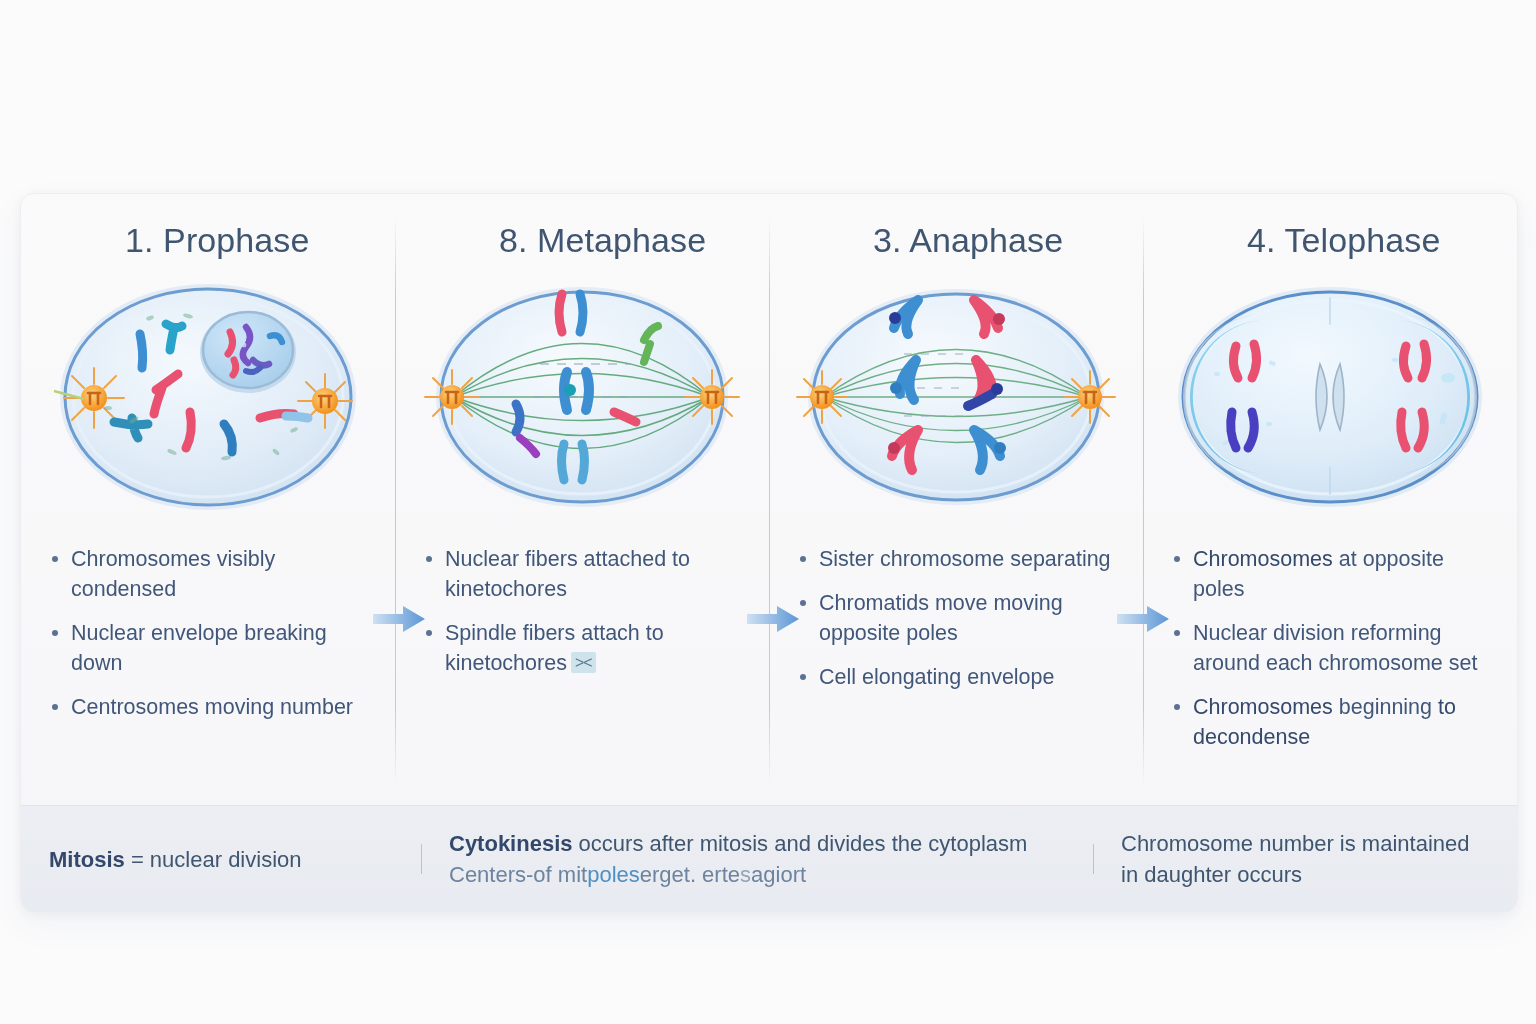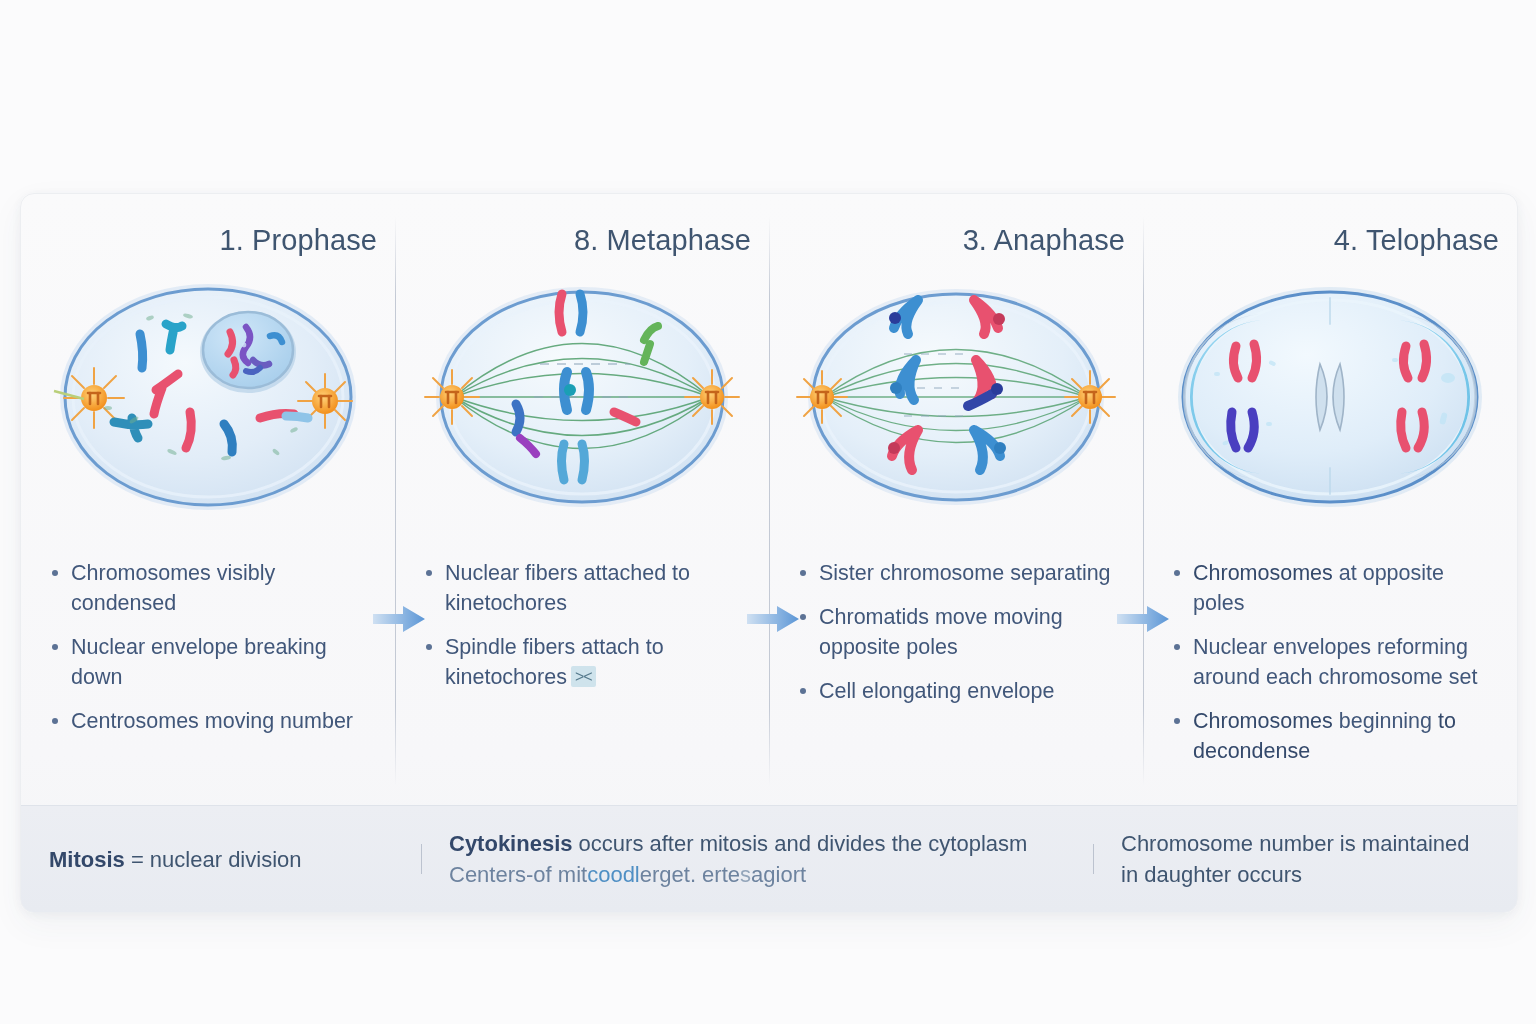--- a/index.html
+++ b/index.html
@@ -29,25 +29,25 @@
     flex:1 1 0;
     padding:22px 18px 0 18px;
     box-sizing:border-box;
   }
   .phase + .phase:before{
     content:"";position:absolute;left:0;top:22px;bottom:20px;width:1px;
     background:linear-gradient(180deg,rgba(190,196,208,0) 0%,rgba(186,193,206,.85) 14%,rgba(186,193,206,.85) 86%,rgba(190,196,208,0) 100%);
   }
 
   .phase-title{
-    font-size:29px;
+    font-size:34px;
     font-weight:400;
     color:#3f5570;
     letter-spacing:.1px;
-    text-align:right;
+    text-align:left;
     padding-left:86px;
     height:48px;
     line-height:48px;
     white-space:nowrap;
   }
 
   .cellwrap{
     position:relative;
     height:250px;
     margin-top:8px;
@@ -58,21 +58,21 @@
   .arrow{
     position:absolute;
     width:52px;height:26px;
     top:412px;
     z-index:5;
     pointer-events:none;
   }
   .arrow svg{display:block;}
 
   .bullets{
-    margin-top:36px;
+    margin-top:22px;
     padding-left:10px;
   }
   .bullet{
     position:relative;
     font-size:21.5px;
     line-height:30px;
     color:#41577a;
     padding-left:22px;
     margin-bottom:14px;
   }
@@ -490,21 +490,21 @@
               <g stroke="#bcd9ec" stroke-width="2" opacity=".7" stroke-linecap="round">
                 <line x1="160" y1="26" x2="160" y2="52"></line>
                 <line x1="160" y1="196" x2="160" y2="222"></line>
               </g>
             </g>
           </svg>
         </div>
 
         <div class="bullets">
           <div class="bullet"><b>Chromosomes</b><span> at opposite poles</span></div>
-          <div class="bullet">Nuclear envelopes reforming around each chromosome set</div>
+          <div class="bullet">Nuclear division reforming around each chromosome set</div>
           <div class="bullet"><b>Chromosomes</b><span> beginning </span><b>to decondense</b></div>
         </div>
       </div>
     </div>
 
     <div class="arrow" style="left:352px">
       <svg width="52" height="26" viewBox="0 0 52 26">
           <defs>
             <linearGradient id="ag1" x1="0" y1="0" x2="1" y2="0">
               <stop offset="0%" stop-color="#cfe0f2"></stop>
@@ -536,21 +536,21 @@
           <path d="M0 8 H30 V0 L52 13 L30 26 V18 H0 Z" fill="url(#ag3)"></path>
         </svg>
     </div>
 
     <div class="footer">
       <div class="foot-cell c1">
         <b>Mitosis</b><span> = nuclear division</span>
       </div>
       <div class="foot-cell c2">
         <div><b>Cytokinesis</b><span> occurs after mitosis and divides the cytoplasm</span></div>
-        <div class="garble"><span>Centers-of mit</span><span class="g-blue">coodl</span><span>erget. erte</span><span class="g-fade">s</span><span>agiort</span></div>
+        <div class="garble"><span>Centers-of mit</span><span class="g-blue">poles</span><span>erget. erte</span><span class="g-fade">s</span><span>agiort</span></div>
       </div>
       <div class="foot-cell c3">
         <span>Chromosome number is maintained in daughter occurs</span>
       </div>
     </div>
 
   </div>
 </div>
 
 </body></html>

